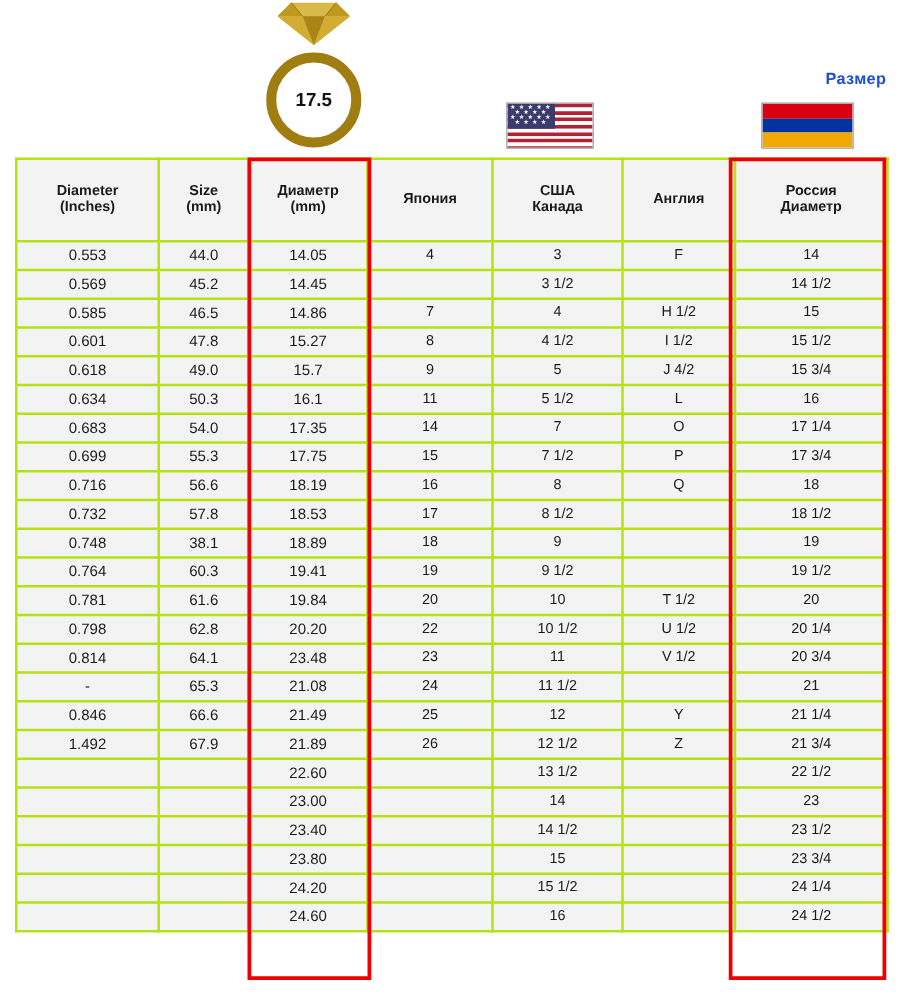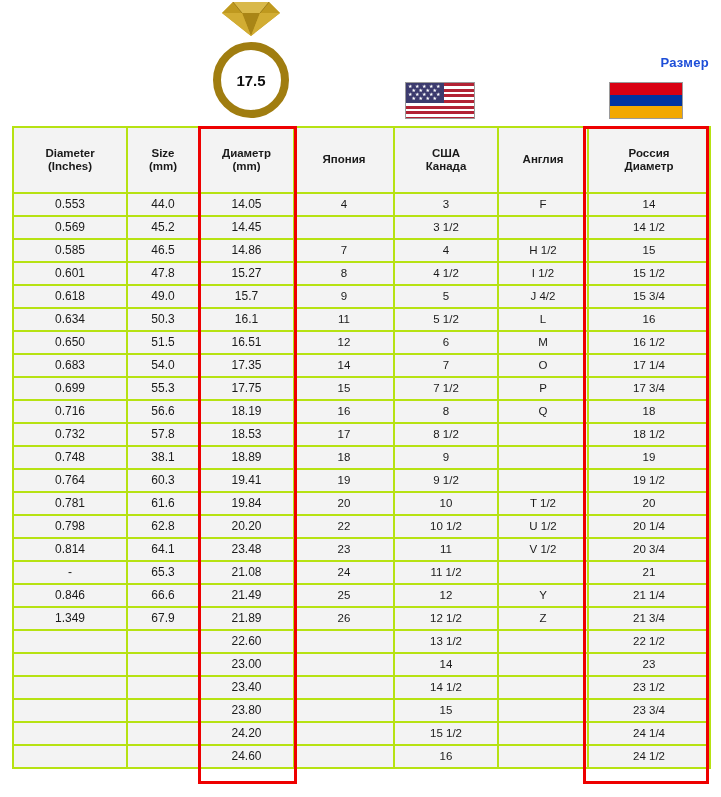--- a/index.html
+++ b/index.html
@@ -321,29 +321,20 @@
         <tr>
             <td class="val">0.634</td>
             <td class="val">50.3</td>
             <td class="val">16.1</td>
             <td>11</td>
             <td>5 1/2</td>
             <td>L</td>
             <td>16</td>
           </tr>
         <tr>
-            <td class="val">0.650</td>
-            <td class="val">51.5</td>
-            <td class="val">16.51</td>
-            <td>12</td>
-            <td>6</td>
-            <td>M</td>
-            <td>16 1/2</td>
-          </tr>
-        <tr>
             <td class="val">0.683</td>
             <td class="val">54.0</td>
             <td class="val">17.35</td>
             <td>14</td>
             <td>7</td>
             <td>O</td>
             <td>17 1/4</td>
           </tr>
         <tr>
             <td class="val">0.699</td>
@@ -429,21 +420,21 @@
         <tr>
             <td class="val">0.846</td>
             <td class="val">66.6</td>
             <td class="val">21.49</td>
             <td>25</td>
             <td>12</td>
             <td>Y</td>
             <td>21 1/4</td>
           </tr>
         <tr>
-            <td class="val">1.349</td>
+            <td class="val">1.492</td>
             <td class="val">67.9</td>
             <td class="val">21.89</td>
             <td>26</td>
             <td>12 1/2</td>
             <td>Z</td>
             <td>21 3/4</td>
           </tr>
         <tr>
             <td class="val"></td>
             <td class="val"></td>

